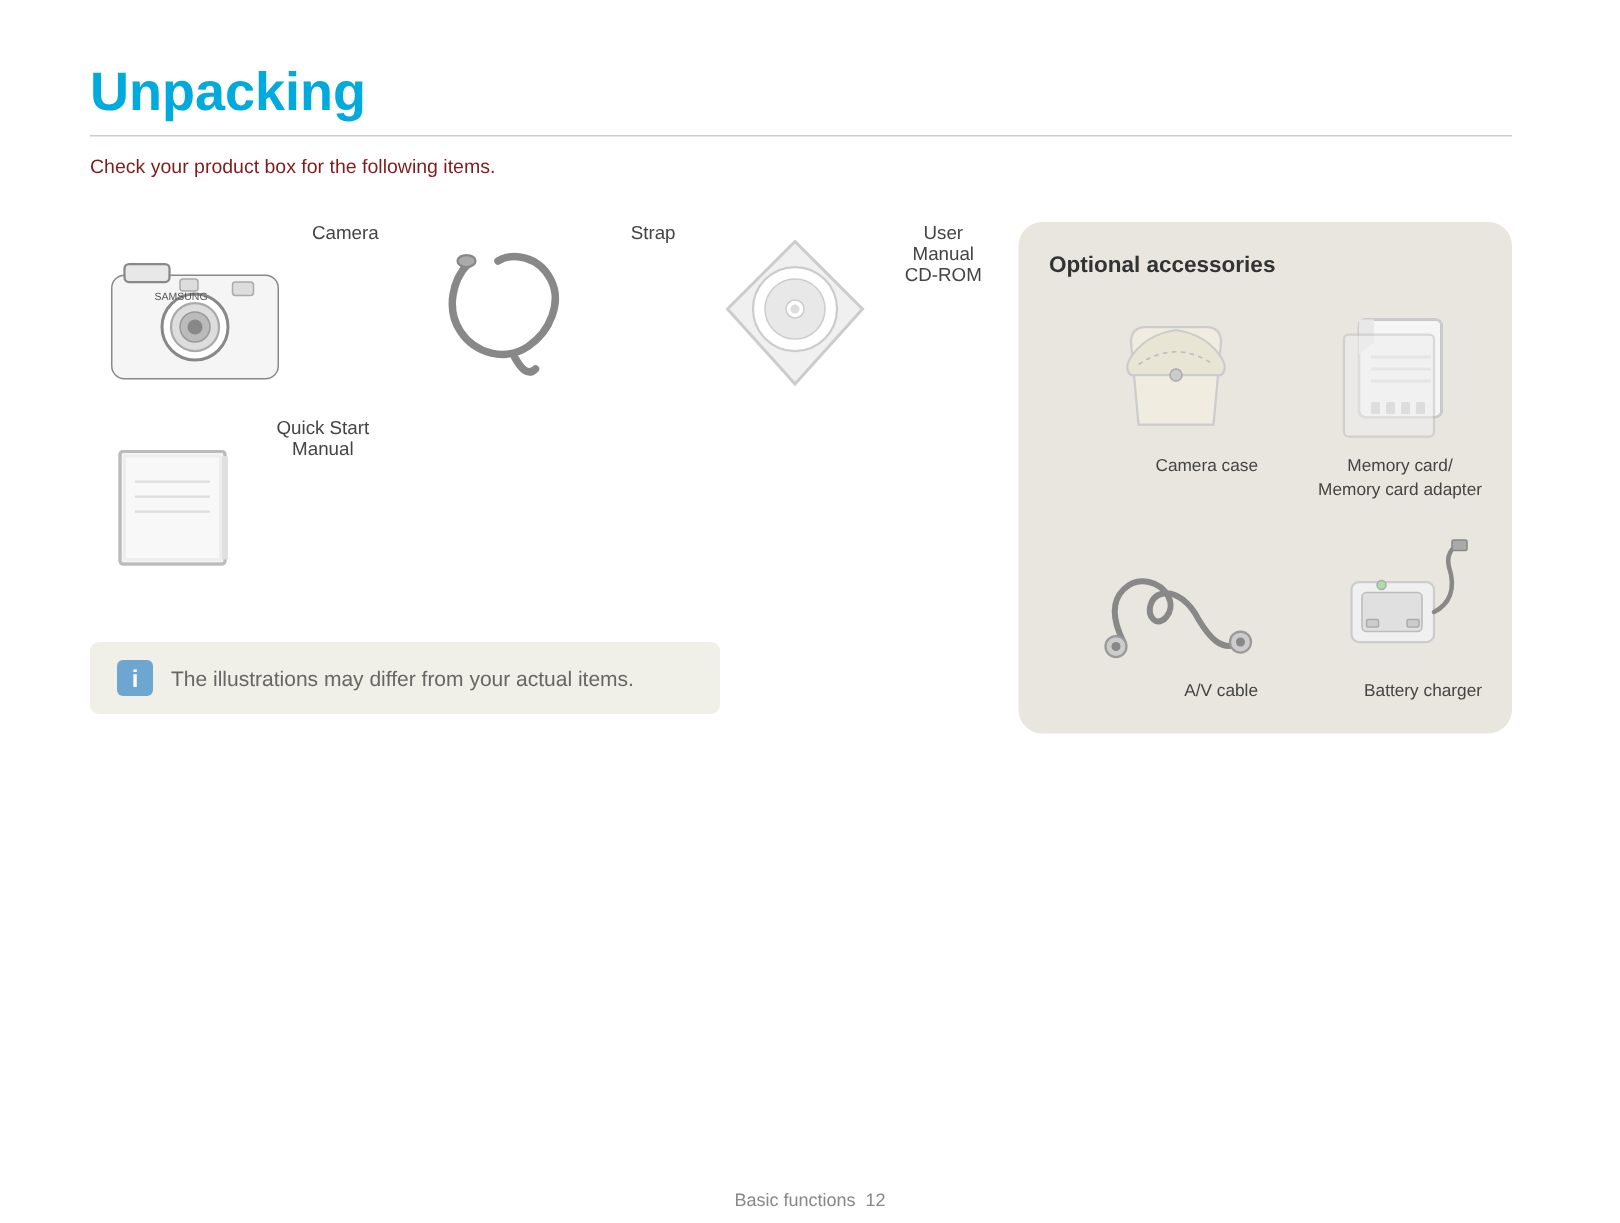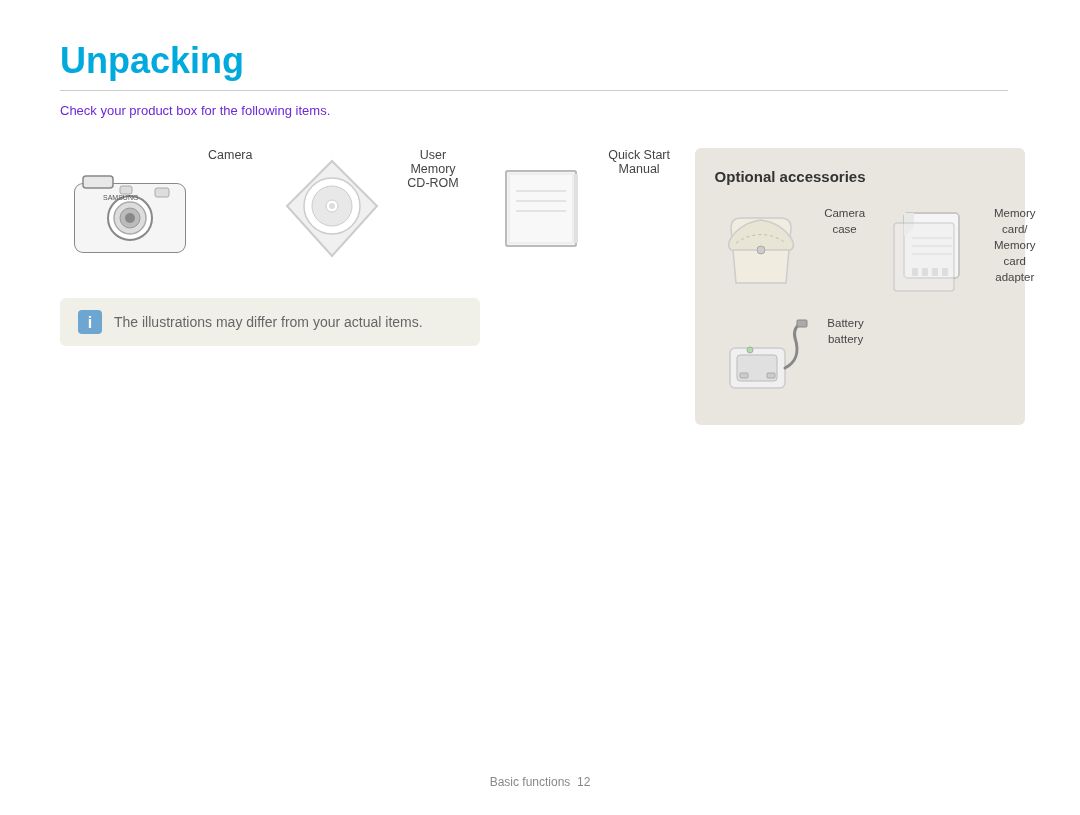--- a/index.html
+++ b/index.html
@@ -24,21 +24,21 @@
       margin-bottom: 8px;
     }
     .divider {
       width: 100%;
       height: 1px;
       background: #cccccc;
       margin-bottom: 12px;
     }
     .subtitle {
       font-size: 13px;
-      color: #6d28d9;
+      color: #7f1d1d;
       margin-bottom: 30px;
     }
     .main-content {
       display: flex;
       gap: 20px;
     }
     .left-section {
       flex: 1;
     }
     .items-grid {
@@ -78,56 +78,56 @@
       height: 28px;
       flex-shrink: 0;
     }
     .note-text {
       font-size: 14px;
       color: #666666;
     }
     .optional-section {
       width: 330px;
       background: #e8e6df;
-      border-radius: 6px;
+      border-radius: 16px;
       padding: 20px;
     }
     .optional-title {
       font-size: 15px;
       font-weight: bold;
       color: #333333;
       margin-bottom: 20px;
     }
     .optional-grid {
       display: grid;
       grid-template-columns: 1fr 1fr;
       gap: 20px 10px;
     }
     .opt-item {
       display: flex;
-      flex-direction: row;
-      align-items: flex-start;
+      flex-direction: column;
+      align-items: flex-end;
       gap: 8px;
     }
     .opt-icon {
       width: 110px;
       height: 90px;
       display: flex;
       align-items: center;
       justify-content: center;
     }
     .opt-label {
       font-size: 11.5px;
       color: #444444;
       text-align: center;
       line-height: 1.4;
     }
     .footer {
       position: absolute;
-      bottom: 26px;
+      bottom: 8px;
       left: 0;
       right: 0;
       text-align: center;
       font-size: 12px;
       color: #888888;
     }
     
     svg {
       overflow: visible;
     }
@@ -163,34 +163,47 @@
               <text x="38" y="44" font-size="7" fill="#555" font-family="Arial">SAMSUNG</text>
 
               <rect x="90" y="32" width="14" height="9" rx="2" fill="#ddd" stroke="#aaa" stroke-width="1"></rect>
             </svg>
           </div>
           <span class="item-label">Camera</span>
         </div>
 
 
 
+        <div class="item">
+          <div class="item-icon">
+            <svg width="110" height="105" viewBox="0 0 110 105">
+
+              <path d="M25 20 C15 30, 10 50, 20 65 C30 80, 50 85, 65 75 C80 65, 88 45, 80 30 C72 15, 55 12, 45 18" fill="none" stroke="#888" stroke-width="5" stroke-linecap="round"></path>
+
+              <ellipse cx="24" cy="18" rx="6" ry="4" fill="#aaa" stroke="#888" stroke-width="1.5"></ellipse>
+
+              <path d="M55 80 C60 90, 65 95, 70 90" fill="none" stroke="#888" stroke-width="5" stroke-linecap="round"></path>
+            </svg>
+          </div>
+          <span class="item-label">Strap</span>
+        </div>
 
         <div class="item">
           <div class="item-icon">
             <svg width="120" height="105" viewBox="0 0 120 105">
 
               <polygon points="60,5 105,50 60,100 15,50" fill="#f0f0f0" stroke="#ccc" stroke-width="2"></polygon>
 
               <circle cx="60" cy="50" r="28" fill="white" stroke="#ccc" stroke-width="1.5"></circle>
               <circle cx="60" cy="50" r="20" fill="#e8e8e8" stroke="#ccc" stroke-width="1"></circle>
               <circle cx="60" cy="50" r="6" fill="white" stroke="#ccc" stroke-width="1"></circle>
               <circle cx="60" cy="50" r="3" fill="#ddd"></circle>
             </svg>
           </div>
-          <span class="item-label">User Memory CD-ROM</span>
+          <span class="item-label">User Manual CD-ROM</span>
         </div>
 
         <div class="item">
           <div class="item-icon">
             <svg width="110" height="105" viewBox="0 0 110 105">
 
               <rect x="20" y="15" width="70" height="75" rx="2" fill="#f5f5f5" stroke="#ccc" stroke-width="2"></rect>
 
               <rect x="22" y="17" width="66" height="71" fill="#eeeeee"></rect>
               <rect x="24" y="19" width="62" height="67" fill="#f8f8f8"></rect>
@@ -258,40 +271,55 @@
               <rect x="48" y="60" width="6" height="8" rx="1" fill="#ccc"></rect>
               <rect x="58" y="60" width="6" height="8" rx="1" fill="#ccc"></rect>
 
               <rect x="10" y="15" width="60" height="68" rx="3" fill="#eeeeee" stroke="#bbb" stroke-width="1.5" opacity="0.5"></rect>
             </svg>
           </div>
           <span class="opt-label" style="white-space: pre-line;">Memory card/
 Memory card adapter</span>
         </div>
 
+        <div class="opt-item">
+          <div class="opt-icon">
+            <svg width="110" height="85" viewBox="0 0 110 85">
+
+              <path d="M20 70 C15 60, 10 45, 20 35 C30 25, 45 30, 50 40 C55 50, 45 60, 40 55 C35 50, 38 40, 45 38 C55 35, 65 45, 70 55 C78 68, 85 75, 95 72" fill="none" stroke="#888" stroke-width="4" stroke-linecap="round"></path>
+
+              <circle cx="15" cy="73" r="7" fill="#ccc" stroke="#999" stroke-width="1.5"></circle>
+              <circle cx="15" cy="73" r="3" fill="#888"></circle>
+
+              <circle cx="98" cy="70" r="7" fill="#ccc" stroke="#999" stroke-width="1.5"></circle>
+              <circle cx="98" cy="70" r="3" fill="#888"></circle>
+            </svg>
+          </div>
+          <span class="opt-label">A/V cable</span>
+        </div>
 
         <div class="opt-item">
           <div class="opt-icon">
             <svg width="95" height="85" viewBox="0 0 95 85">
 
               <rect x="15" y="30" width="55" height="40" rx="5" fill="#f0f0f0" stroke="#ccc" stroke-width="1.5"></rect>
 
               <rect x="22" y="37" width="40" height="26" rx="3" fill="#e0e0e0" stroke="#bbb" stroke-width="1"></rect>
 
               <rect x="25" y="55" width="8" height="5" rx="1" fill="#ccc" stroke="#aaa" stroke-width="1"></rect>
               <rect x="52" y="55" width="8" height="5" rx="1" fill="#ccc" stroke="#aaa" stroke-width="1"></rect>
 
               <path d="M70 50 C80 45, 85 35, 80 20 C78 12, 82 8, 85 5" fill="none" stroke="#888" stroke-width="3" stroke-linecap="round"></path>
 
               <rect x="82" y="2" width="10" height="7" rx="1" fill="#aaa" stroke="#888" stroke-width="1"></rect>
 
               <circle cx="35" cy="32" r="3" fill="#aaddaa" stroke="#aaa" stroke-width="1"></circle>
             </svg>
           </div>
-          <span class="opt-label">Battery battery</span>
+          <span class="opt-label">Battery charger</span>
         </div>
 
       </div>
     </div>
   </div>
 
   <div class="footer">
     <span>Basic functions</span>&nbsp;&nbsp;<span>12</span>
   </div>
 </div>

